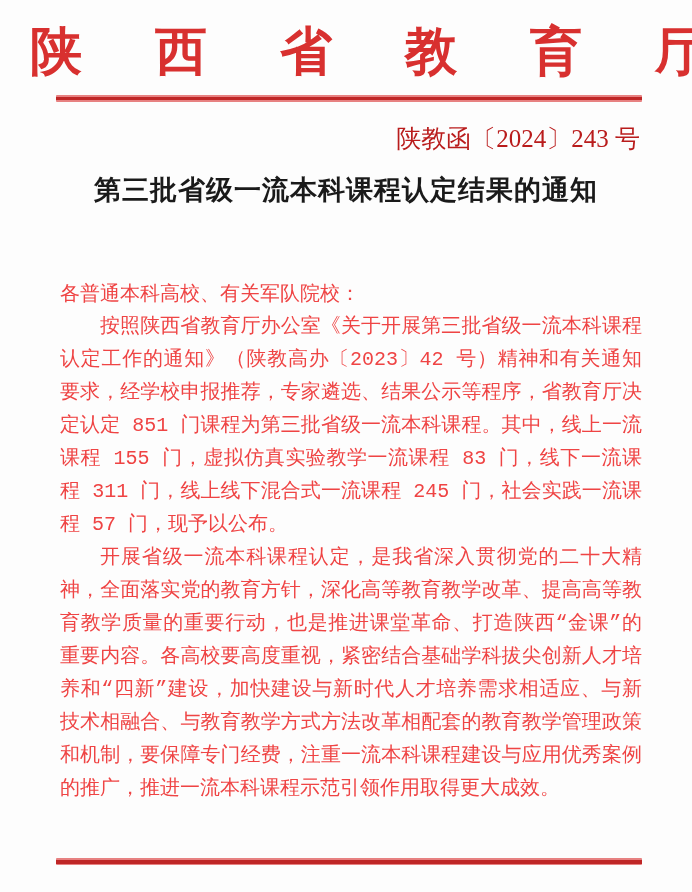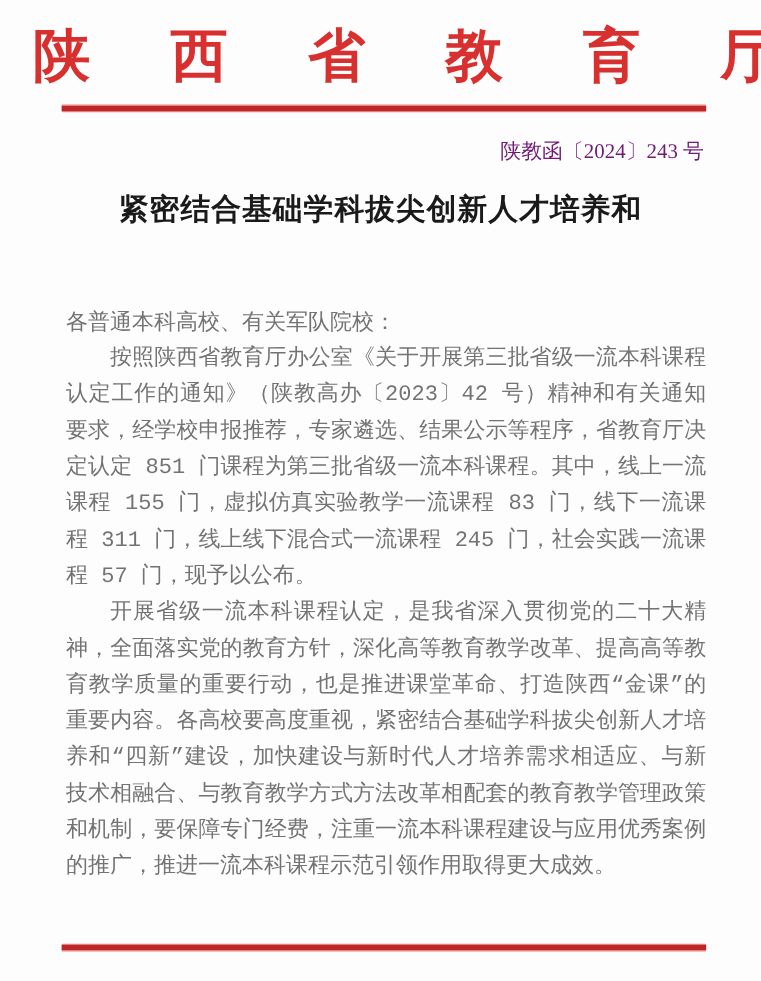--- a/index.html
+++ b/index.html
@@ -39,23 +39,23 @@
       #bf2626 1.5px, #bf2626 5.5px,
       #e78181 5.5px, #e78181 7px);
     border-radius: 1px;
   }
   .rule.header-rule { top: 95px; }
   .rule.footer-rule { top: 858px; }
   .doc-number {
     position: absolute;
     top: 128px;
     right: 52px;
-    font-size: 19px;
+    font-size: 25px;
     line-height: 22px;
-    color: #701a75;
+    color: #b91c1c;
     white-space: nowrap;
   }
   .notice-title {
     position: absolute;
     top: 169px;
     left: 0;
     right: 0;
     text-align: center;
     font-size: 27px;
     line-height: 43px;
@@ -63,21 +63,21 @@
     color: #1a1a1a;
     letter-spacing: 1px;
   }
   .content {
     position: absolute;
     top: 277px;
     left: 60px;
     right: 50px;
     font-size: 20px;
     line-height: 33px;
-    color: #737373;
+    color: #ef4444;
     text-align: justify;
     text-justify: inter-ideograph;
   }
   .content .salutation {
     margin: 0;
   }
   .content p.para {
     margin: 0;
     text-indent: 2em;
     font-family: Liberation Mono, monospace;
@@ -88,21 +88,21 @@
 
 <div class="page">
 
   <div class="agency-name">陕 西 省 教 育 厅</div>
 
   <div class="rule header-rule"></div>
 
   <div class="doc-number">陕教函〔2024〕243 号</div>
 
   <div class="notice-title">
-    <div>紧密结合基础学科拔尖创新人才培养和</div>
+    <div>第三批省级一流本科课程认定结果的通知</div>
   </div>
 
   <div class="content">
     <div class="salutation">各普通本科高校、有关军队院校：</div>
     <p class="para">按照陕西省教育厅办公室《关于开展第三批省级一流本科课程认定工作的通知》（陕教高办〔2023〕42 号）精神和有关通知要求，经学校申报推荐，专家遴选、结果公示等程序，省教育厅决定认定 851 门课程为第三批省级一流本科课程。其中，线上一流课程 155 门，虚拟仿真实验教学一流课程 83 门，线下一流课程 311 门，线上线下混合式一流课程 245 门，社会实践一流课程 57 门，现予以公布。</p>
     <p class="para">开展省级一流本科课程认定，是我省深入贯彻党的二十大精神，全面落实党的教育方针，深化高等教育教学改革、提高高等教育教学质量的重要行动，也是推进课堂革命、打造陕西“金课”的重要内容。各高校要高度重视，紧密结合基础学科拔尖创新人才培养和“四新”建设，加快建设与新时代人才培养需求相适应、与新技术相融合、与教育教学方式方法改革相配套的教育教学管理政策和机制，要保障专门经费，注重一流本科课程建设与应用优秀案例的推广，推进一流本科课程示范引领作用取得更大成效。</p>
   </div>
 
   <div class="rule footer-rule"></div>
 

